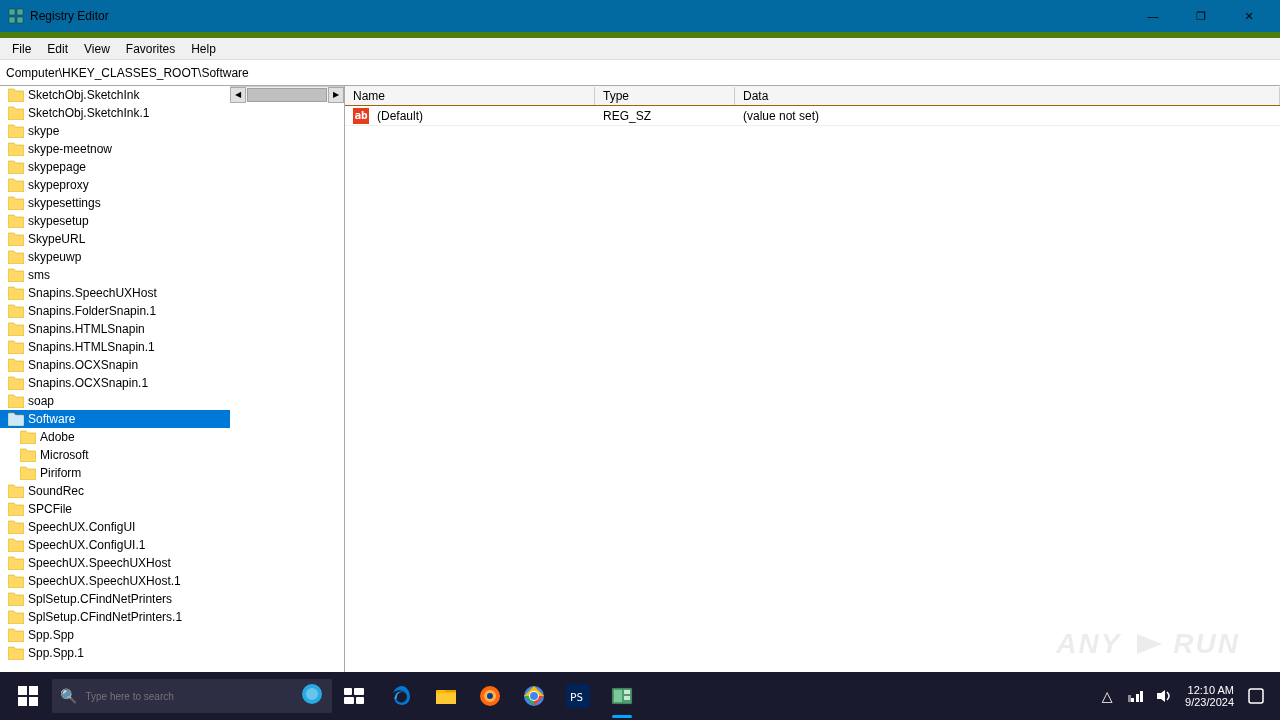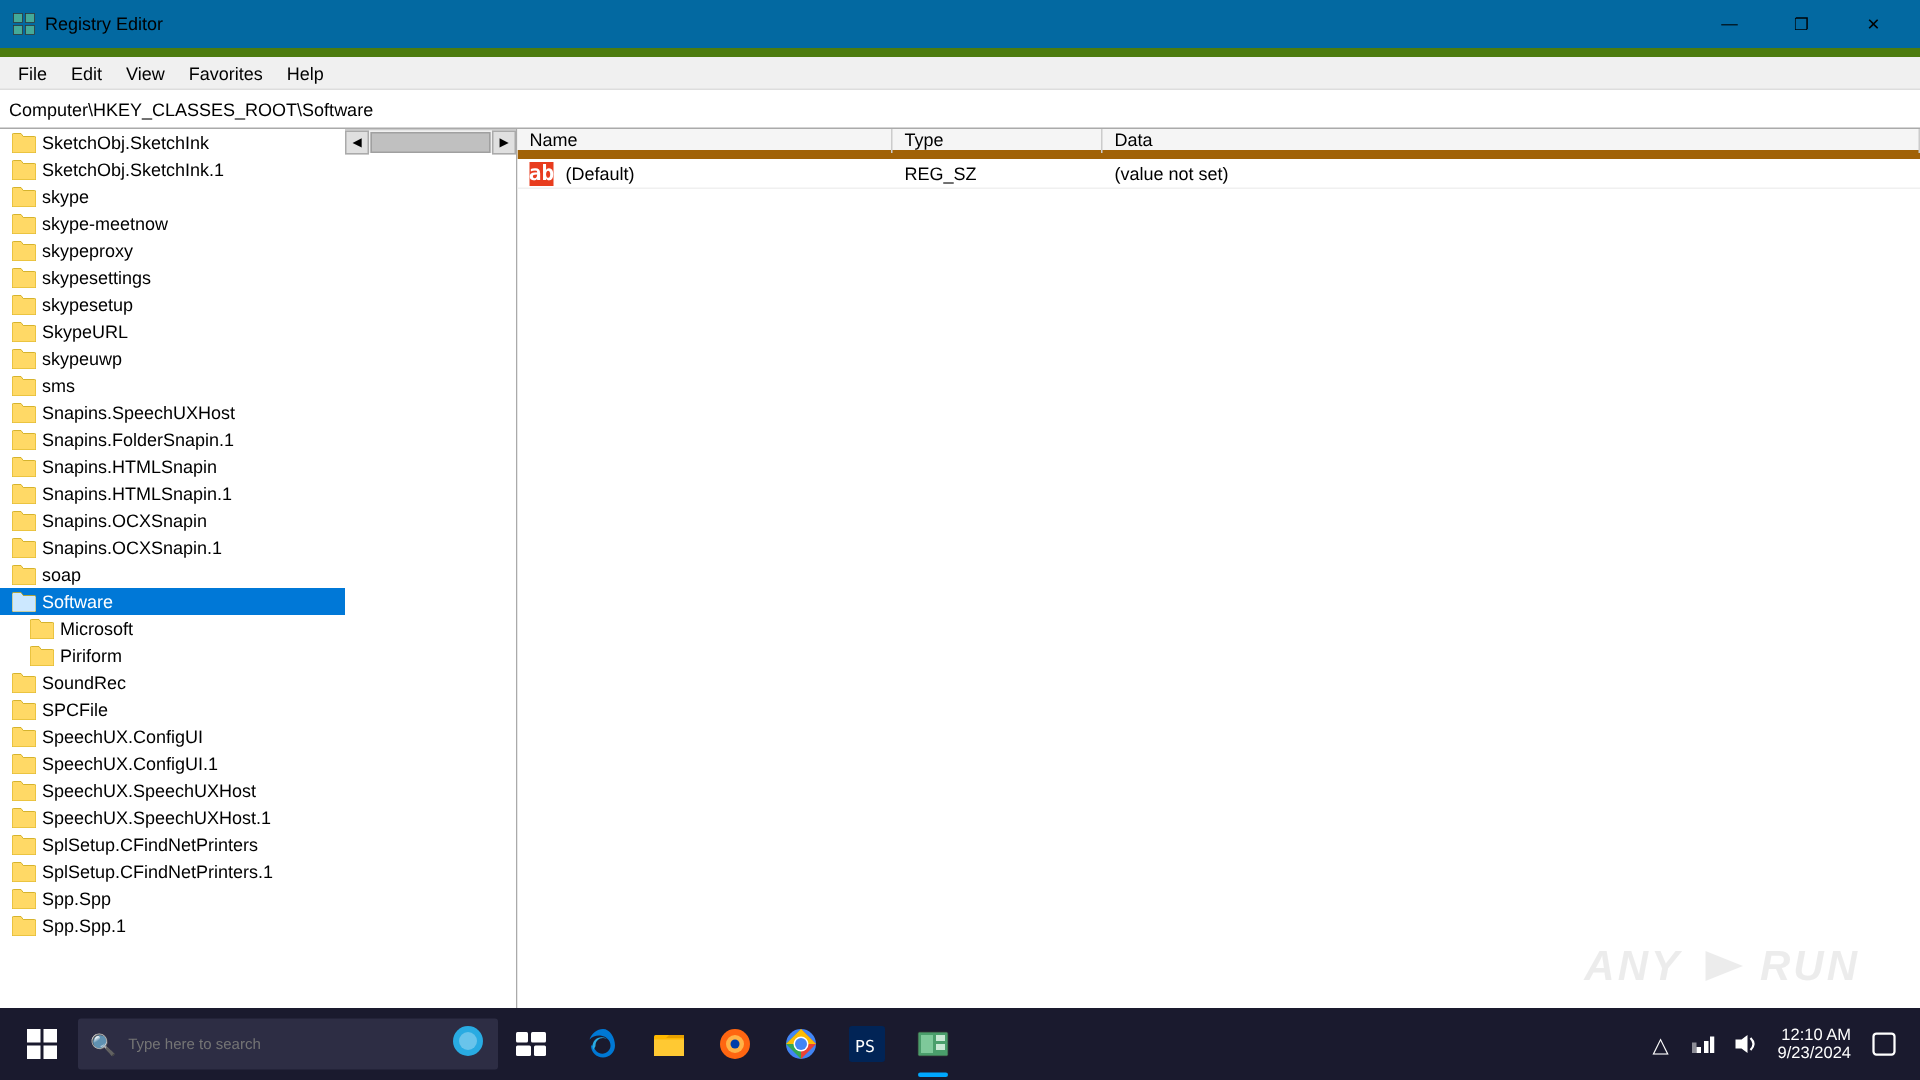--- a/index.html
+++ b/index.html
@@ -136,21 +136,21 @@
       background: white;
       display: flex;
       flex-direction: column;
       overflow: hidden;
     }
 
     
     #column-headers {
       height: 20px;
       background: #f5f5f5;
-      border-bottom: 6px solid #a16207;
+      border-bottom: 1px solid #a16207;
       display: flex;
       align-items: center;
       font-size: 12px;
     }
     .col-header {
       padding: 2px 8px;
       font-weight: normal;
       color: #000;
       border-right: 1px solid #ccc;
     }
@@ -412,20 +412,28 @@
     </svg>
           </span>
           <span>skype-meetnow</span>
         </div>
         <div class="tree-item">
           <span class="folder-icon">
             <svg width="16" height="14" viewBox="0 0 16 14">
       <path d="M0 2 Q0 1 1 1 L6 1 L7.5 3 L15 3 Q16 3 16 4 L16 13 Q16 14 15 14 L1 14 Q0 14 0 13 Z" fill="#ffd966" stroke="#c8a000" stroke-width="0.5"></path>
     </svg>
           </span>
+          <span>skypepage</span>
+        </div>
+        <div class="tree-item">
+          <span class="folder-icon">
+            <svg width="16" height="14" viewBox="0 0 16 14">
+      <path d="M0 2 Q0 1 1 1 L6 1 L7.5 3 L15 3 Q16 3 16 4 L16 13 Q16 14 15 14 L1 14 Q0 14 0 13 Z" fill="#ffd966" stroke="#c8a000" stroke-width="0.5"></path>
+    </svg>
+          </span>
           <span>skypeproxy</span>
         </div>
         <div class="tree-item">
           <span class="folder-icon">
             <svg width="16" height="14" viewBox="0 0 16 14">
       <path d="M0 2 Q0 1 1 1 L6 1 L7.5 3 L15 3 Q16 3 16 4 L16 13 Q16 14 15 14 L1 14 Q0 14 0 13 Z" fill="#ffd966" stroke="#c8a000" stroke-width="0.5"></path>
     </svg>
           </span>
           <span>skypesettings</span>
         </div>
@@ -517,20 +525,28 @@
           </span>
           <span>soap</span>
         </div>
         <div class="tree-item selected">
           <span class="folder-icon">
             <svg width="16" height="14" viewBox="0 0 16 14">
       <path d="M0 2 Q0 1 1 1 L6 1 L7.5 3 L15 3 Q16 3 16 4 L16 13 Q16 14 15 14 L1 14 Q0 14 0 13 Z" fill="#cce8ff" stroke="#c8a000" stroke-width="0.5"></path>
     </svg>
           </span>
           <span>Software</span>
+        </div>
+        <div class="tree-item child">
+          <span class="folder-icon">
+            <svg width="16" height="14" viewBox="0 0 16 14">
+      <path d="M0 2 Q0 1 1 1 L6 1 L7.5 3 L15 3 Q16 3 16 4 L16 13 Q16 14 15 14 L1 14 Q0 14 0 13 Z" fill="#ffd966" stroke="#c8a000" stroke-width="0.5"></path>
+    </svg>
+          </span>
+          <span>Adobe</span>
         </div>
         <div class="tree-item child">
           <span class="folder-icon">
             <svg width="16" height="14" viewBox="0 0 16 14">
       <path d="M0 2 Q0 1 1 1 L6 1 L7.5 3 L15 3 Q16 3 16 4 L16 13 Q16 14 15 14 L1 14 Q0 14 0 13 Z" fill="#ffd966" stroke="#c8a000" stroke-width="0.5"></path>
     </svg>
           </span>
           <span>Microsoft</span>
         </div>
         <div class="tree-item child">
@@ -636,21 +652,21 @@
 
   <div id="right-panel">
     <div id="column-headers">
       <div class="col-header col-name">Name</div>
       <div class="col-header col-type">Type</div>
       <div class="col-header col-data">Data</div>
     </div>
     <div id="right-content">
     <div class="reg-row">
           <div class="reg-cell name">
-            <span style="display:inline-flex;align-items:center;justify-content:center;width:16px;height:16px;background:#e83c1e;color:white;font-size:14px;font-weight:bold;font-family:monospace;margin-right:4px;">ab</span>
+            <span style="display:inline-flex;align-items:center;justify-content:center;width:16px;height:16px;background:#e83c1e;color:white;font-size:11px;font-weight:bold;font-family:monospace;margin-right:4px;">ab</span>
             <span>(Default)</span>
           </div>
           <div class="reg-cell type">REG_SZ</div>
           <div class="reg-cell data">(value not set)</div>
         </div>
       </div>
   </div>
 </div>
 
 <div id="taskbar">

